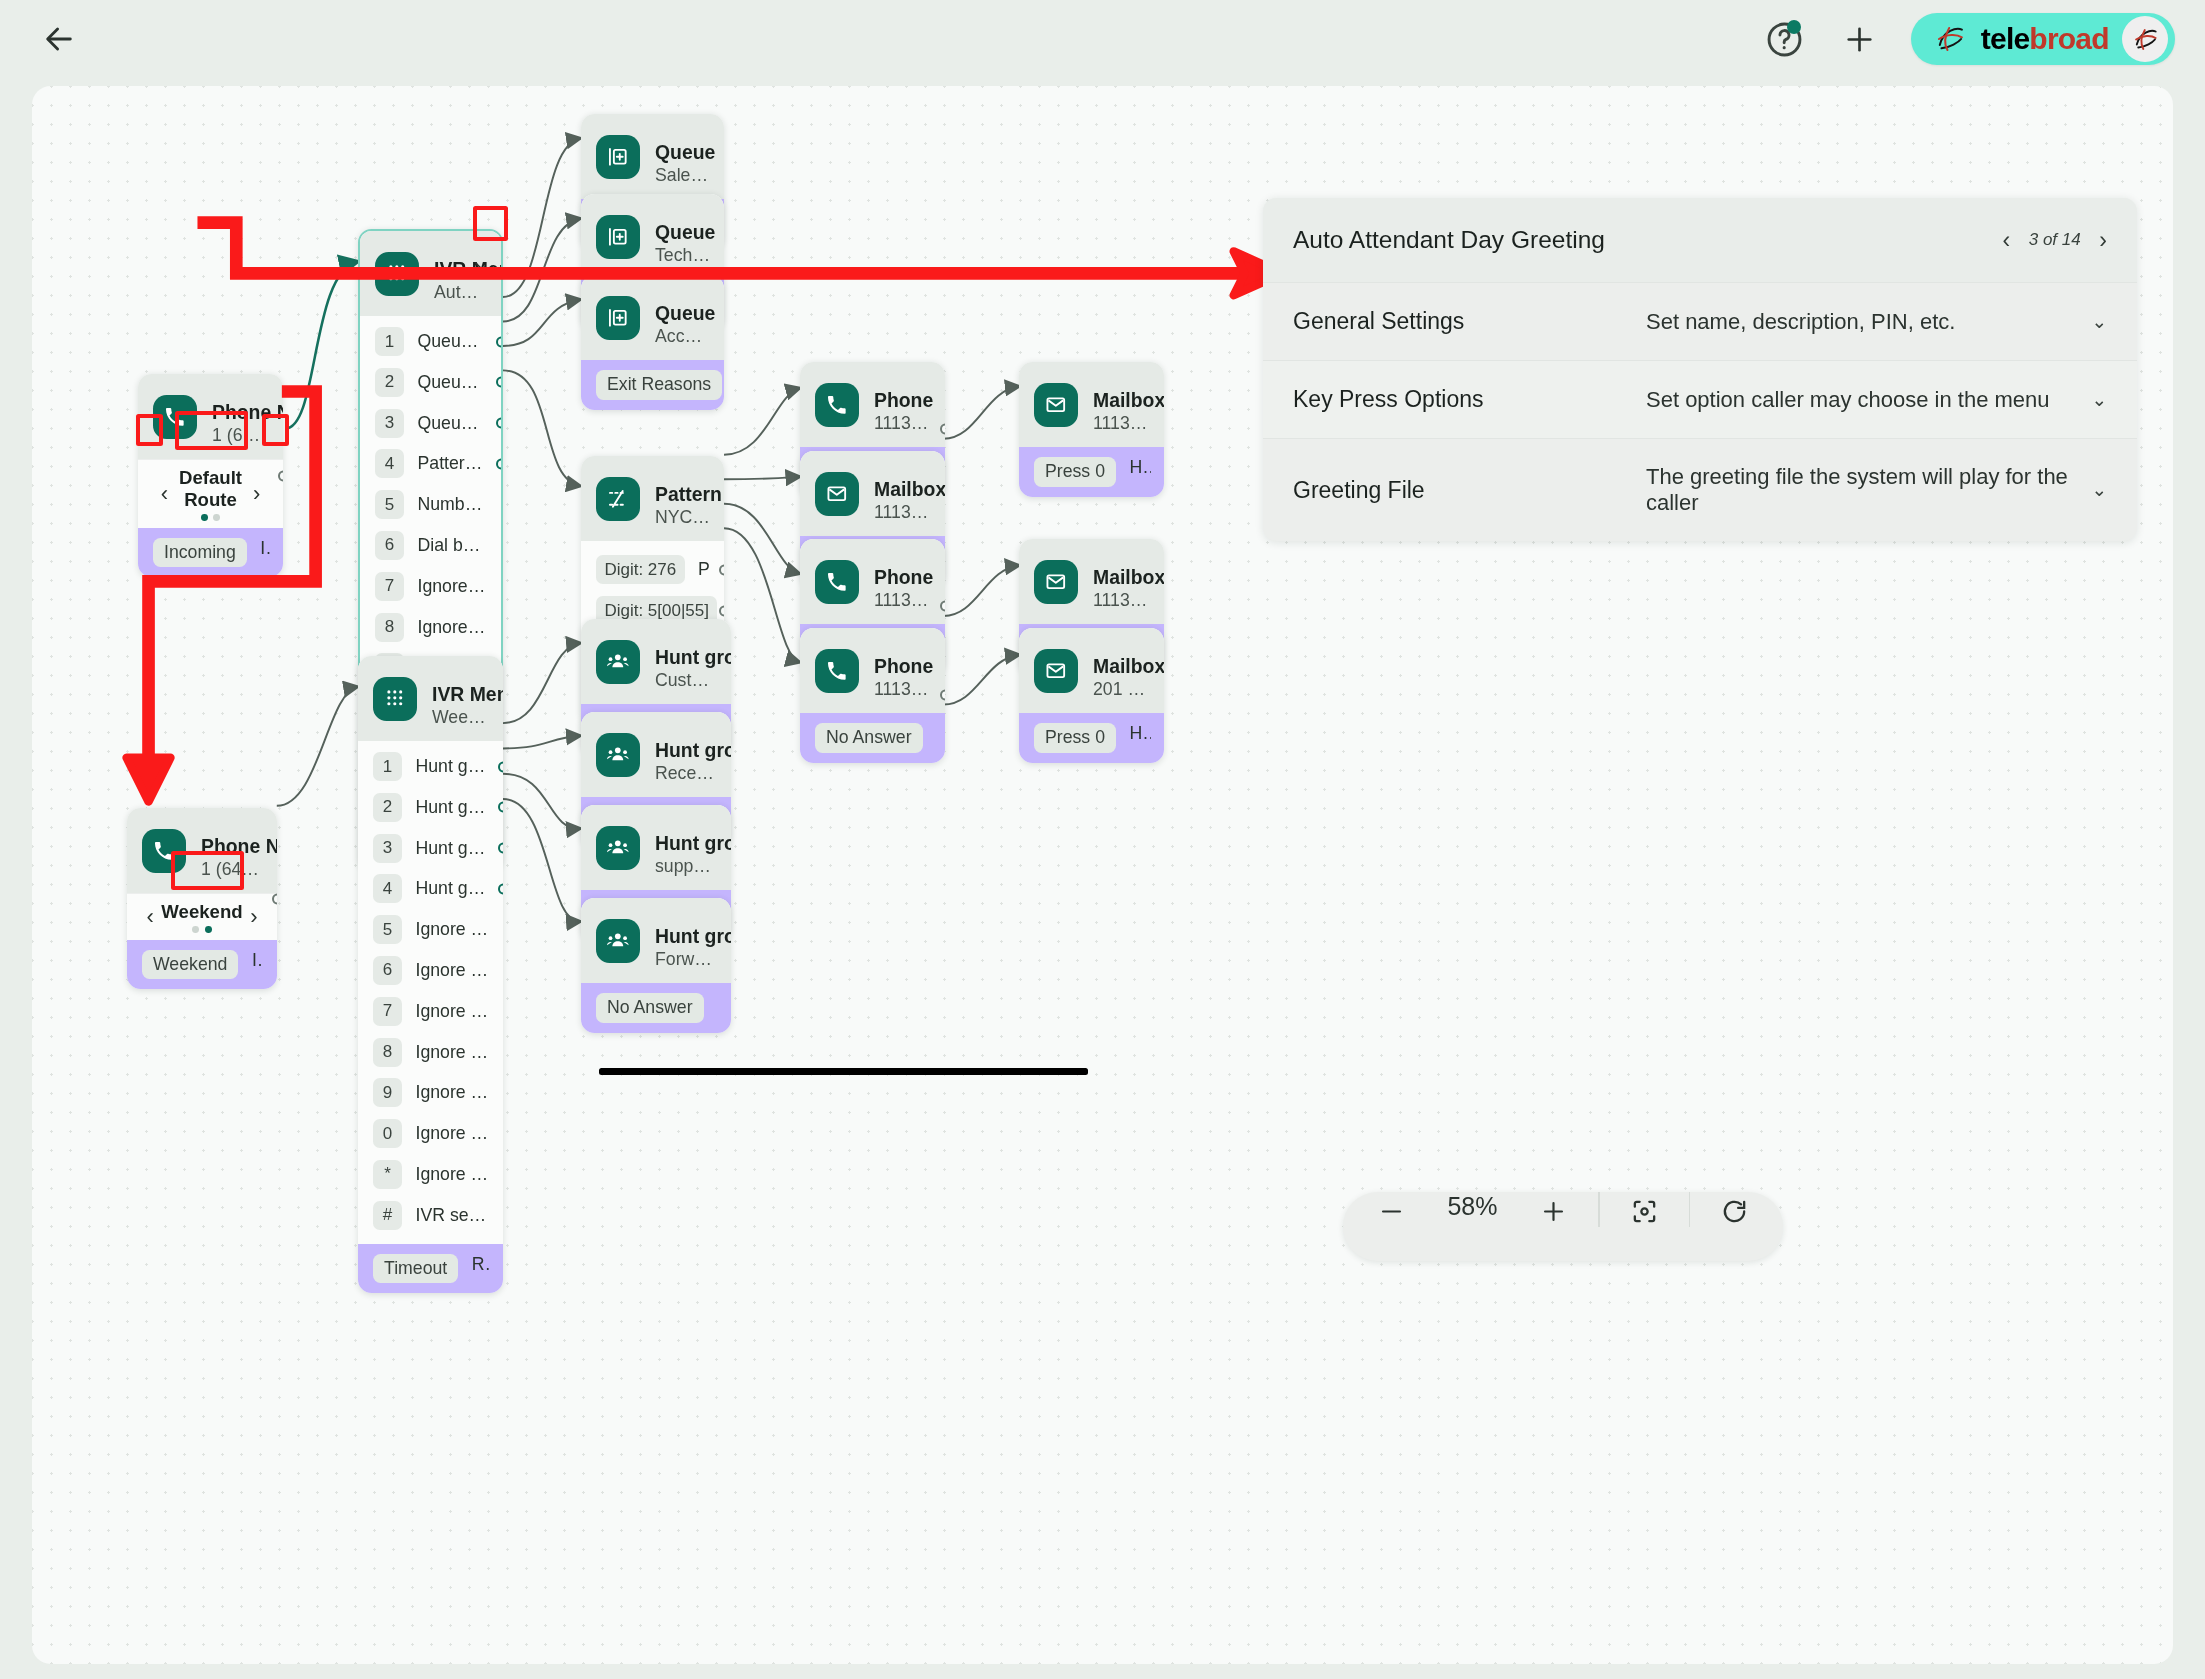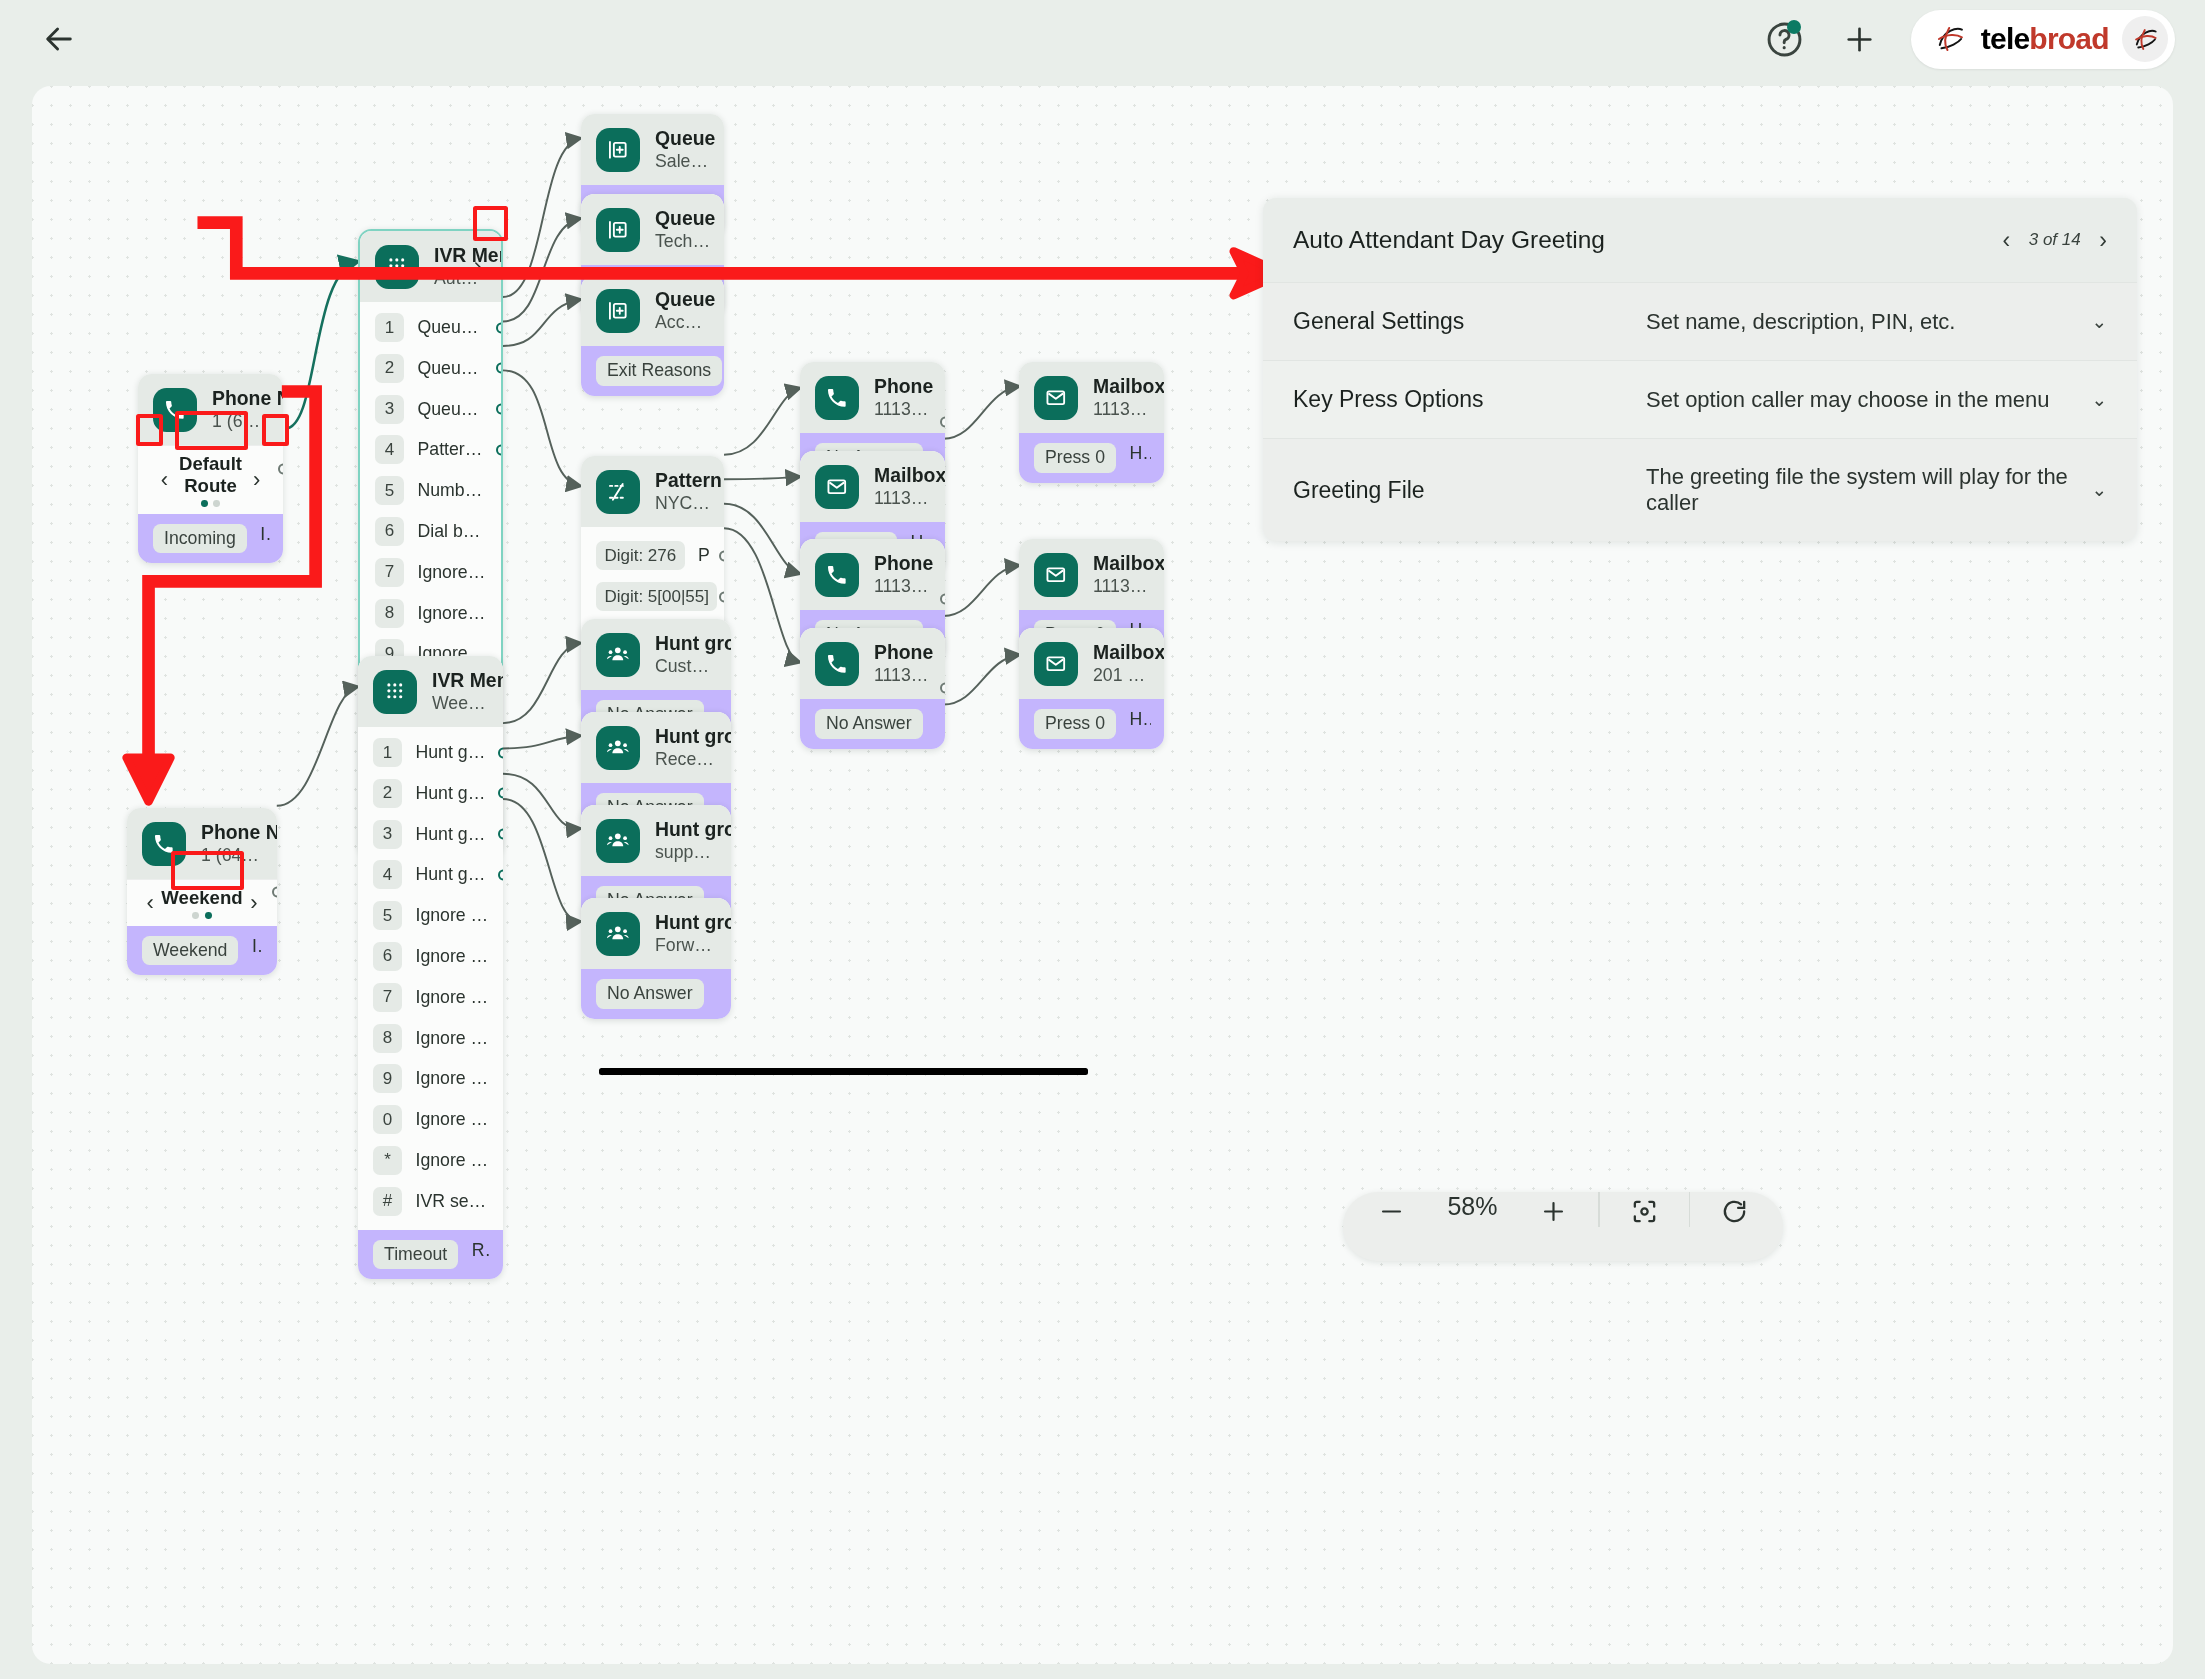--- a/index.html
+++ b/index.html
@@ -24,21 +24,21 @@
     margin-left: 15px; font-size: 30px; color: #1d2320; letter-spacing: -0.2px;
     white-space: nowrap;
   }
   #header-right {
     margin-left: auto; display: flex; align-items: center; gap: 29px;
     margin-right: 30px;
   }
   .hdr-icon-btn { width: 46px; height: 46px; display:flex; align-items:center; justify-content:center; cursor:pointer; position: relative;}
   #help-dot { position:absolute; right: 5.9px; top: 4.2px; width: 14.3px; height: 14.3px; border-radius: 50%; background:#0c7a63; }
   #brand-pill {
-    height: 59px; background: #ffffff; border-radius: 34px;
+    height: 52px; background: #5eead4; border-radius: 34px;
     display: flex; align-items: center; padding: 0 6.8px 0 22px; gap: 13.5px;
     box-shadow: 0 0.8px 2.5px rgba(0,0,0,.08);
   }
   #brand-logo-text { font-size: 30px; font-weight: bold; letter-spacing: -0.8px; display:flex; align-items:center;} #brand-broad { color:#c0392b; }
   #brand-avatar { width: 46px; height: 46px; border-radius: 50%; background:#efefef; display:flex;align-items:center;justify-content:center;}
 
   
   #canvas {
     position: absolute; left: 32px; top: 86px;
     width: 2141px; height: 1578px;
@@ -63,21 +63,21 @@
   }
   .node.sel { border: 2.1px solid #7fd3c2; }
   .nhead {
     background: #e5eae6; display:flex; align-items:center; gap: 15px;
     padding: 12.7px 13.5px 12.7px 15px; position: relative;
   }
   .nicon {
     width: 44px; height: 44px; border-radius: 13.5px; background:#0b6e5b;
     display:flex; align-items:center; justify-content:center; flex:0 0 auto;
   }
-  .ntitles { min-width: 0; }
+  .ntitles { min-width: 0; margin-top: 14px; }
   .ntitle { font-size: 19.4px; font-weight: bold; color:#1b221f; line-height:1.22; white-space:nowrap; }
   .nsub   { font-size: 17.7px; color:#4a534e; line-height:1.25; white-space:nowrap; overflow:hidden; text-overflow:ellipsis; }
   .nbody { background:#fbfcfb; padding: 5px 0 8.4px 0; }
   .nrow { display:flex; align-items:center; gap:13.5px; padding: 5.9px 13.5px 5.9px 15px; position:relative; }
   .keychip {
     min-width: 29px; height: 29px; padding: 0 8.4px; border-radius: 6.8px;
     background:#e5eae6; color:#3a433e; font-size: 17px;
     display:flex; align-items:center; justify-content:center; flex:0 0 auto;
   }
   .rowlabel { font-size: 17.7px; color:#2a332e; white-space:nowrap; overflow:hidden; text-overflow:ellipsis; }

